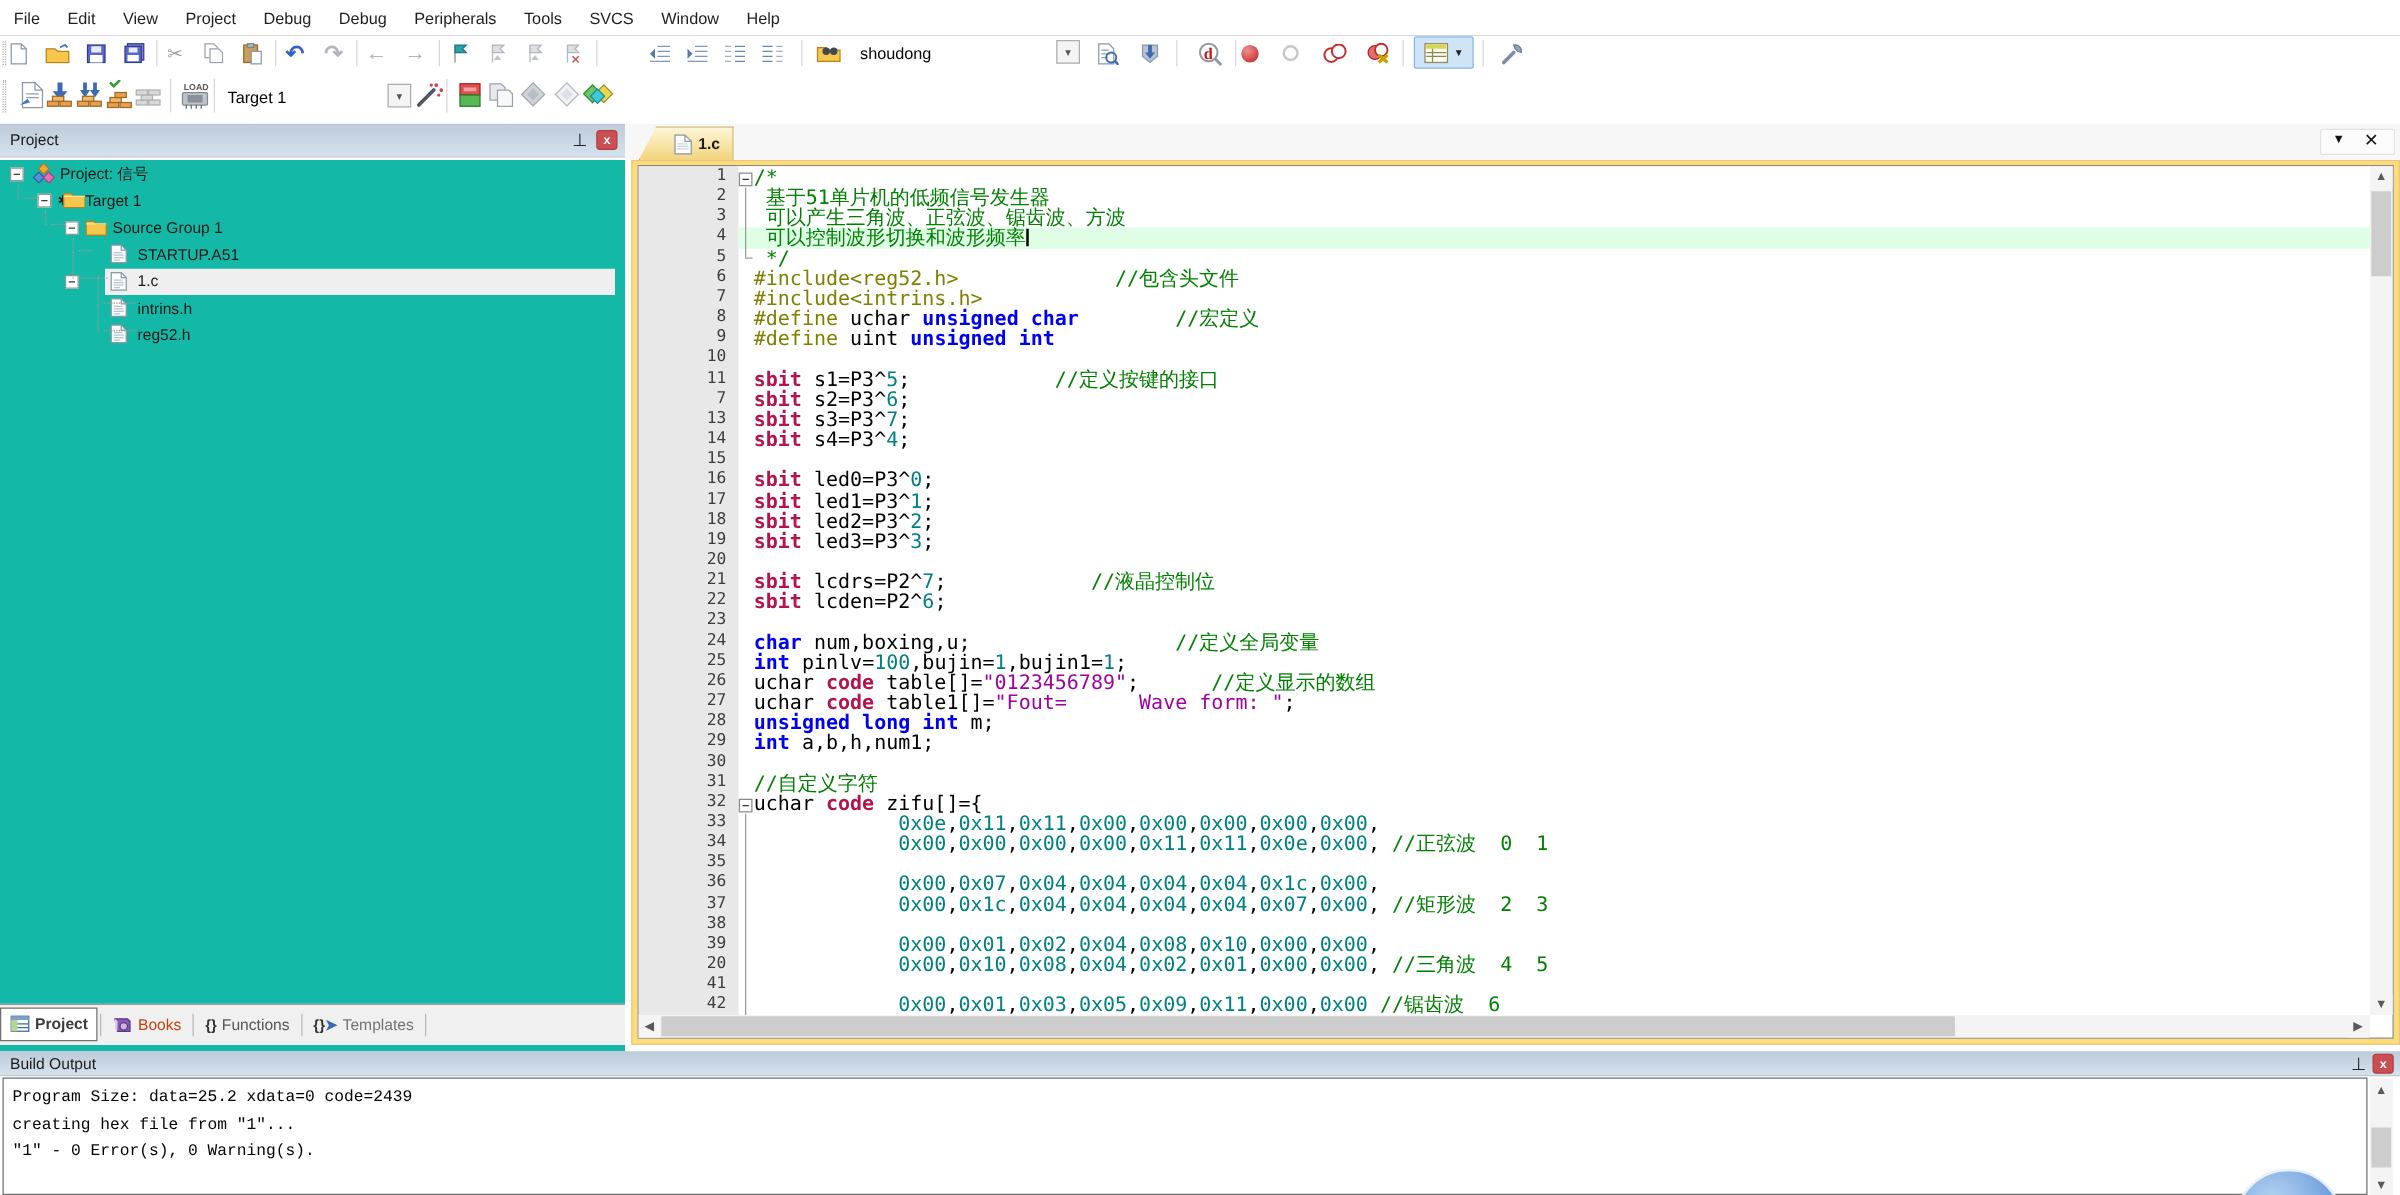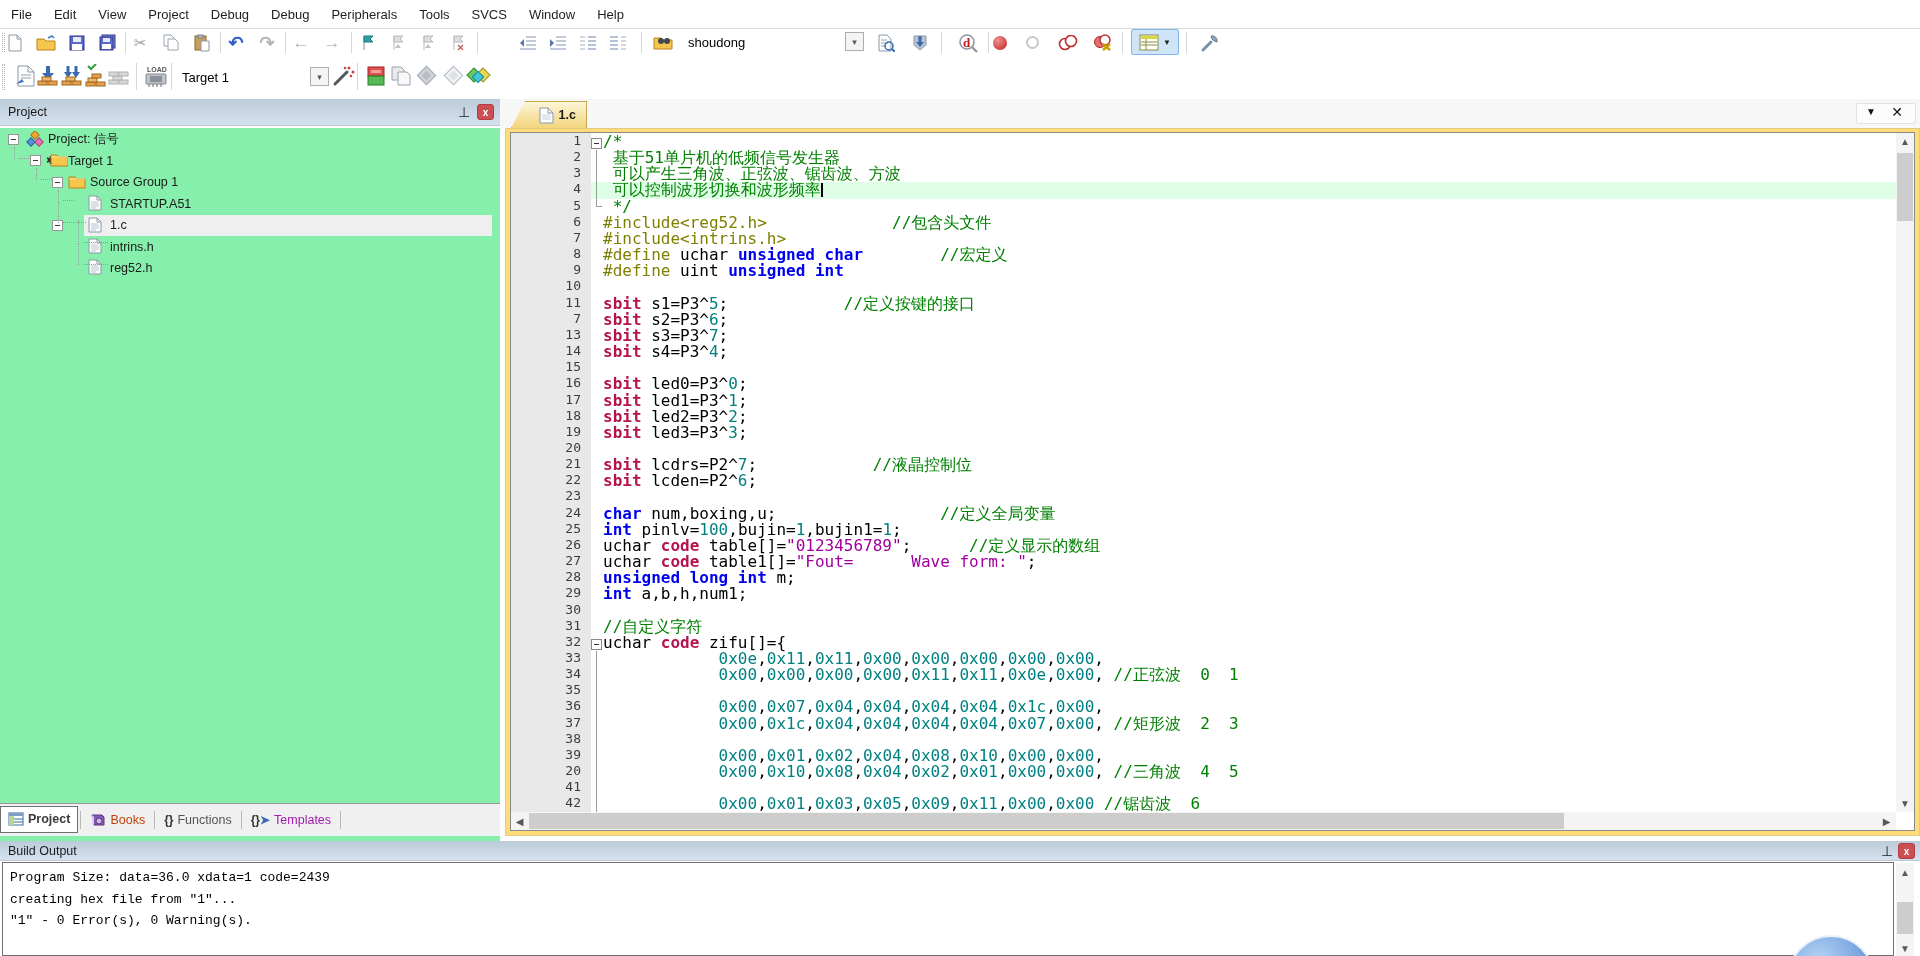--- a/index.html
+++ b/index.html
@@ -12,21 +12,21 @@
 #toolbar1{left:0;top:29px;width:1920px;height:27px;background:#fff}
 #toolbar2{left:0;top:56px;width:1920px;height:42px;background:#fff}
 .tb-icon{position:absolute;display:flex;align-items:center;justify-content:center}
 .tbdiv{position:absolute;width:1px;background:#d6d6d6}
 .grip{position:absolute;left:2px;width:3px;border-left:1px dotted #b0b0b0;border-right:1px dotted #b0b0b0}
 
 #leftpanel{left:0;top:99px;width:500px;height:737px;background:#fff}
 .panel-header{position:absolute;left:0;top:0;width:100%;height:27px;background:linear-gradient(#bdcbd9,#d4e1ef);border-bottom:1px solid #c0c8d0;font-size:12.5px;display:flex;align-items:center;padding-left:8px}
 .pin{position:absolute;width:14px;height:16px;font-size:14px;color:#222;text-align:center;line-height:16px}
 .closebtn{position:absolute;width:17px;height:16px;background:#ca4f52;border-radius:3px;color:#fff;font-size:10px;font-weight:bold;text-align:center;line-height:16px;border:1px solid #b23c3f}
-#tree{position:absolute;left:0;top:29px;width:500px;height:774px;background:#86efac;border-bottom:6px solid #1d4ed8}
+#tree{position:absolute;left:0;top:29px;width:500px;height:774px;background:#14b8a6;border-bottom:6px solid #1d4ed8}
 .trow{position:absolute;height:21px;display:flex;align-items:center;font-size:12.5px;white-space:pre}
 .expander{position:absolute;width:11px;height:11px;background:#fff;border:1px solid #969696;display:flex;align-items:center;justify-content:center}
 .expander i{display:block;width:5px;height:1px;background:#3a3a3a}
 .tline{position:absolute;border-left:1px dotted #9a9a9a;width:0}
 .hline{position:absolute;border-top:1px dotted #9a9a9a;height:0}
 #ltabs{position:absolute;left:0;top:704px;width:500px;height:33px;background:#f0f0f0;border-top:1px solid #999;display:flex;align-items:center;font-size:12.5px;color:#3c3c3c}
 .ltab{height:27px;display:flex;align-items:center;padding:0 7px;gap:4px}
 .ltab.active{background:#fff;border:1px solid #707070;font-weight:bold;margin-top:-2px}
 .ltabdiv{width:1px;height:18px;background:#b8b8b8;margin:0 2px}
 
@@ -560,21 +560,21 @@
         <span style="display:flex">
           <span style="font-weight:bold;color:#333;font-size:12px">{}</span>
         </span>
         <span style="color:#555">Functions</span>
       </div>
       <div class="ltabdiv"></div>
       <div class="ltab">
         <span style="display:flex">
           <span style="font-weight:bold;color:#333;font-size:12px">{}<span style="color:#3a6ab0">➤</span></span>
         </span>
-        <span style="color:#a21caf">Templates</span>
+        <span style="color:#737373">Templates</span>
       </div>
       <div class="ltabdiv"></div>
     </div>
 </div>
 
 <div id="editor-tabbar" class="a"></div>
 <div id="etab" class="a">
     <svg width="15" height="17" viewBox="0 0 15 17">
       <path d="M1 1h8l5 5v10H1z" fill="#fdfdfd" stroke="#8a98a8"></path>
       <path d="M9 1v5h5" fill="none" stroke="#8a98a8"></path>
@@ -660,21 +660,21 @@
 <div class="sb-btn" style="left:511px;top:812px;width:17px;height:18px">◀</div>
 <div class="sb-thumb" style="left:529px;top:813px;width:1035px;height:16px"></div>
 <div class="sb-btn" style="left:1878px;top:812px;width:17px;height:18px">▶</div>
 
 <div id="buildpanel" class="a">
   <div class="panel-header" style="height:20px">
     <span>Build Output</span>
     <span class="pin" style="left:1880px;top:2px">⊥</span>
     <span class="closebtn" style="left:1898px;top:2px">x</span>
   </div>
-  <div id="outbox"><div>Program Size: data=36.0 xdata=1 code=2439</div><div>creating hex file from "1"...</div><div>"1" - 0 Error(s), 0 Warning(s).</div></div>
+  <div id="outbox"><div>Program Size: data=25.2 xdata=0 code=2439</div><div>creating hex file from "1"...</div><div>"1" - 0 Error(s), 0 Warning(s).</div></div>
 </div>
 
 <div class="sb-track" style="left:1896px;top:863px;width:18px;height:93px"></div>
 <div class="sb-btn" style="left:1896px;top:864px;width:18px;height:16px">▲</div>
 <div class="sb-thumb" style="left:1897px;top:902px;width:16px;height:32px"></div>
 <div class="sb-btn" style="left:1896px;top:940px;width:18px;height:16px">▼</div>
 
 <div id="bluecircle" class="a"></div>
 
 </body></html>

